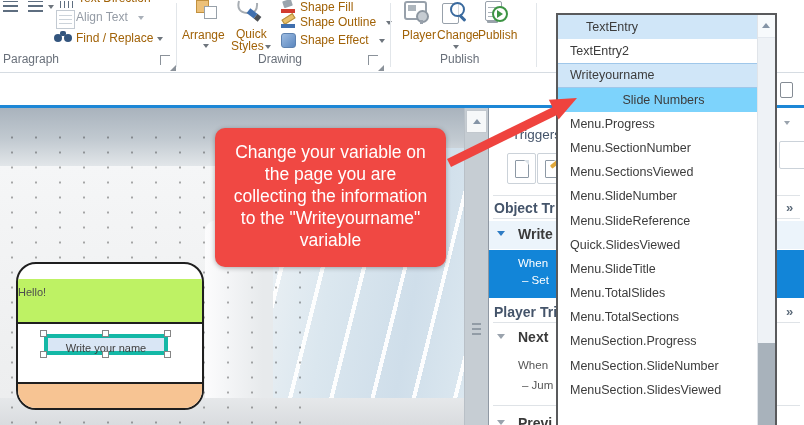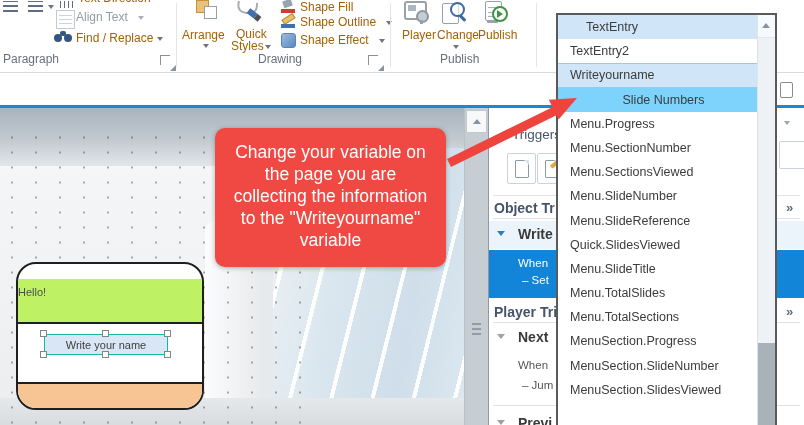--- a/index.html
+++ b/index.html
@@ -153,21 +153,21 @@
     <div class="abs" style="left:0;top:290px;width:464px;height:27px;background:linear-gradient(180deg,#e6e8ea,#d9dcdf);"></div>
     <div class="abs" style="left:0;top:22px;width:312px;height:295px;opacity:.55;background-image:radial-gradient(circle,rgba(25,25,25,.65) .9px,transparent 1.3px);background-size:24px 15px;"></div>
 
     <div class="abs" style="left:16px;top:154px;width:184px;height:144px;border:2px solid #1f1f1f;border-radius:20px;background:#fff;overflow:hidden;">
       <div class="abs" style="left:0;top:0;right:0;height:43px;background:#bef264;border-bottom:2px solid #1f1f1f;margin-top:15px;">
         <div style="font-size:11px;color:#4e4e4e;margin-top:7px;">Hello!</div>
       </div>
       <div class="abs" style="left:0;bottom:0;right:0;height:24px;background:#f7c493;border-top:2px solid #1f1f1f;"></div>
     </div>
 
-    <div class="abs" style="left:44px;top:226px;width:124px;height:21px;background:#d9e6f5;border:1px solid #14b8a6;box-sizing:border-box;text-align:center;">
+    <div class="abs" style="left:44px;top:226px;width:124px;height:21px;background:#d9e6f5;border:4px solid #14b8a6;box-sizing:border-box;text-align:center;">
       <span style="font-size:11px;color:#3f3f3f;line-height:19px;">Write your name</span>
     </div>
     <div class="abs handle" style="left:40px;top:222px;"></div>
     <div class="abs handle" style="left:102px;top:222px;"></div>
     <div class="abs handle" style="left:164px;top:222px;"></div>
     <div class="abs handle" style="left:40px;top:243px;"></div>
     <div class="abs handle" style="left:102px;top:243px;"></div>
     <div class="abs handle" style="left:164px;top:243px;"></div>
   </div>
 

